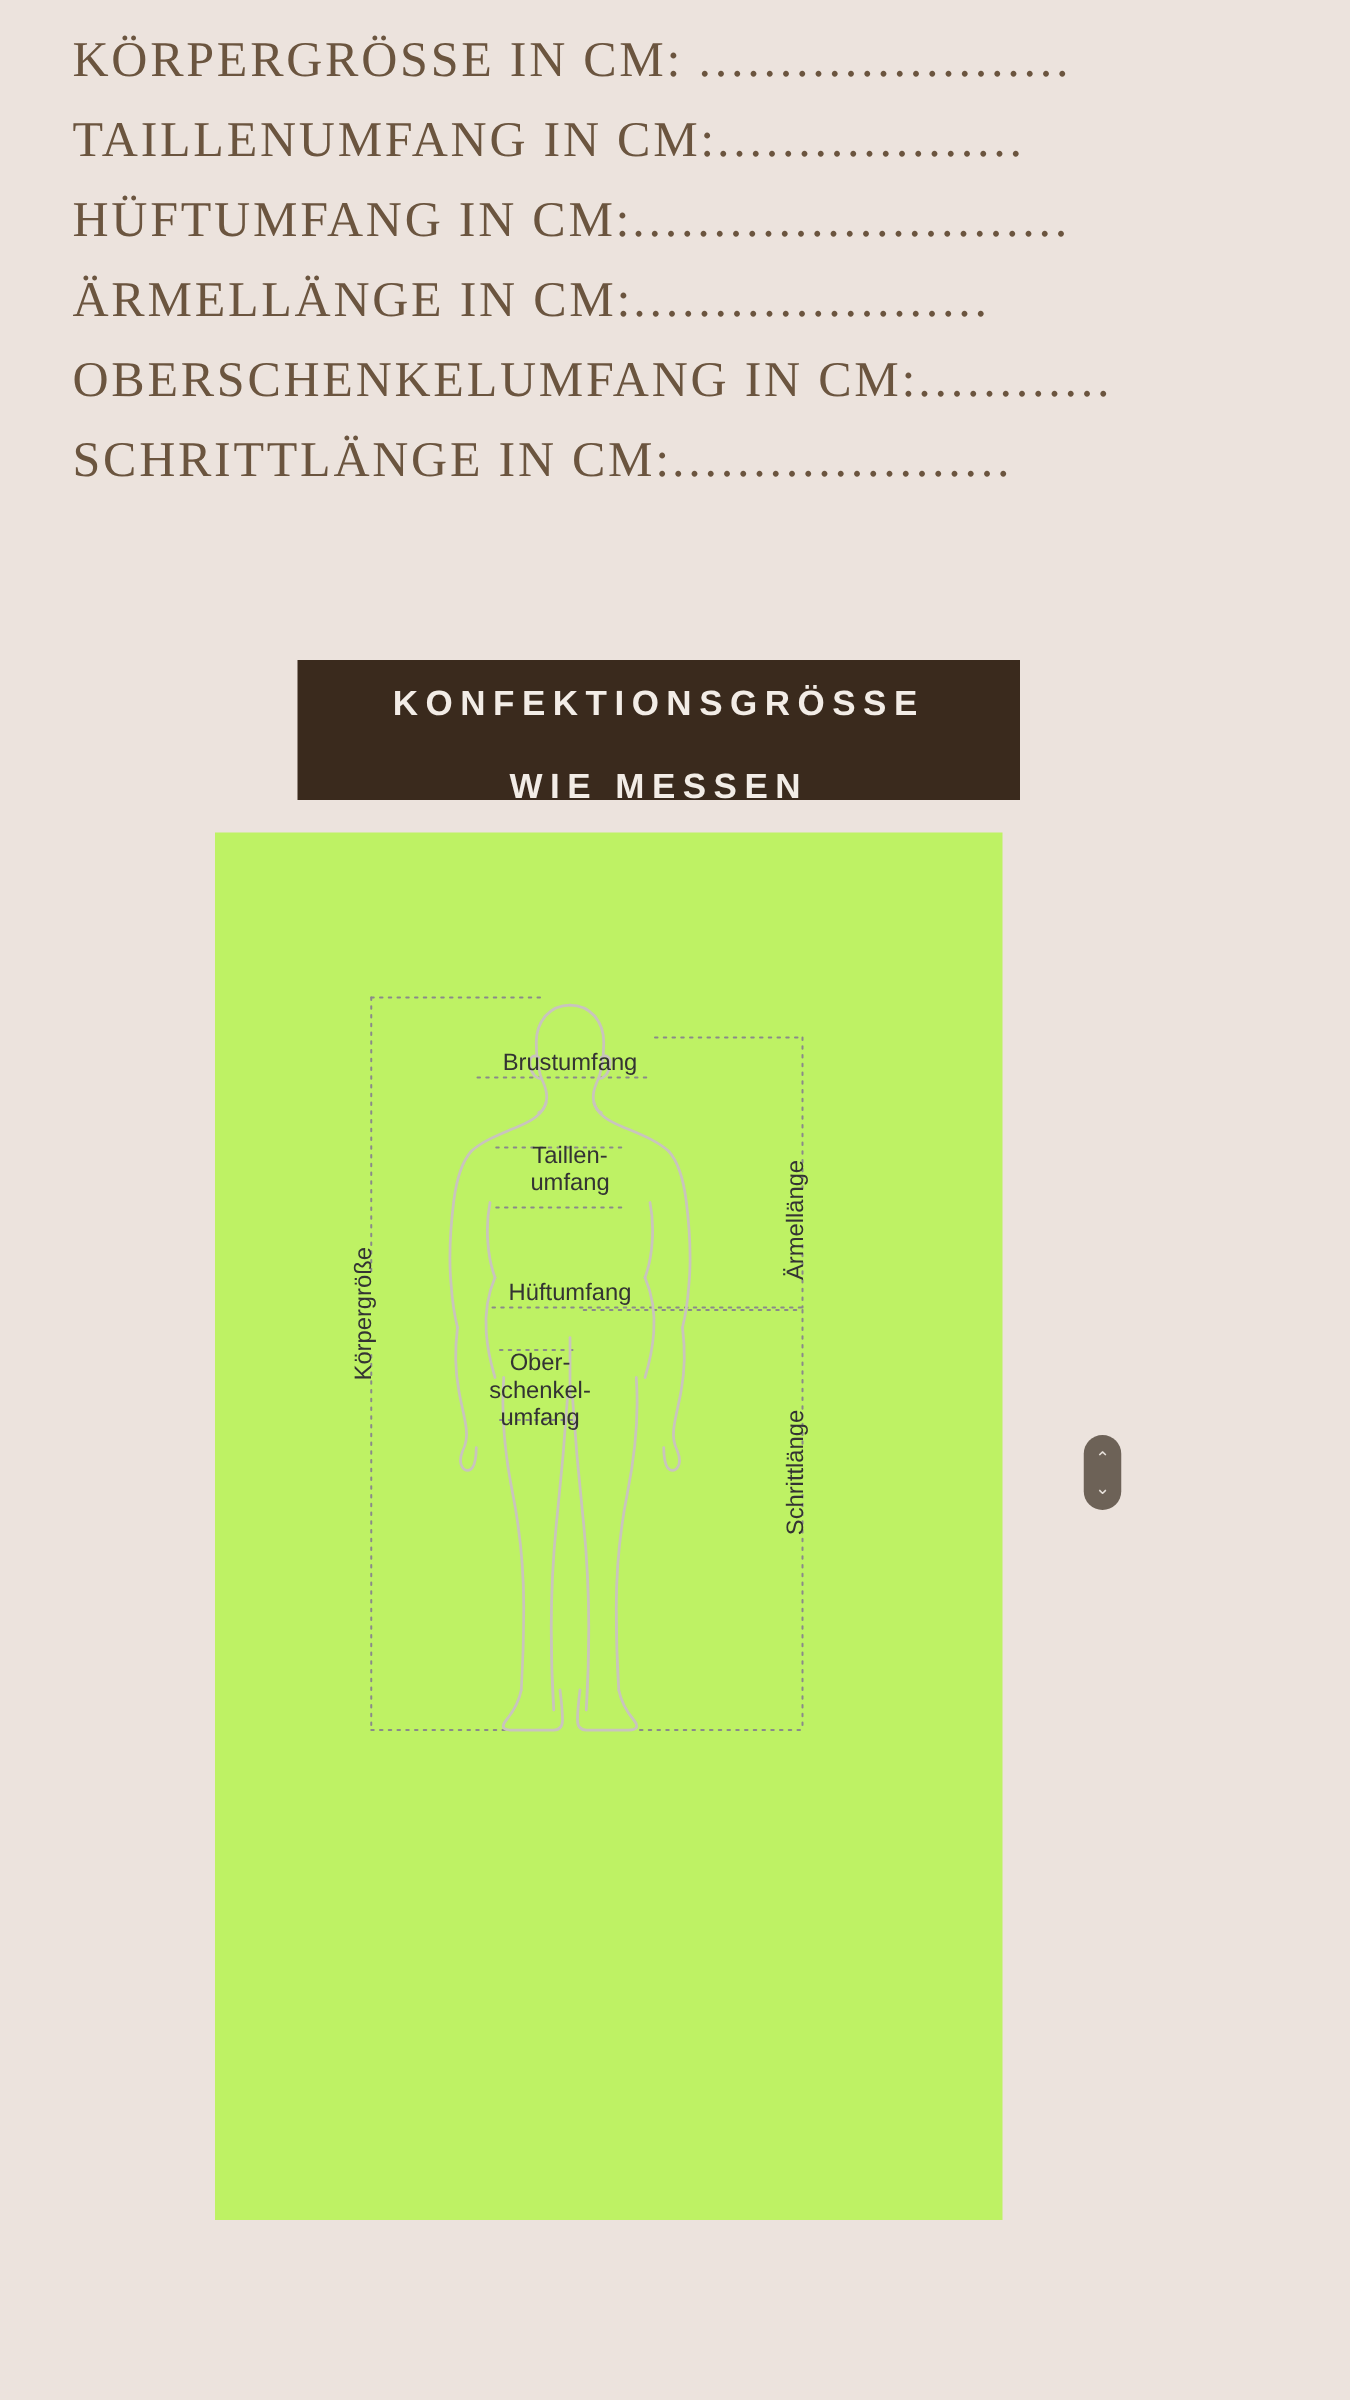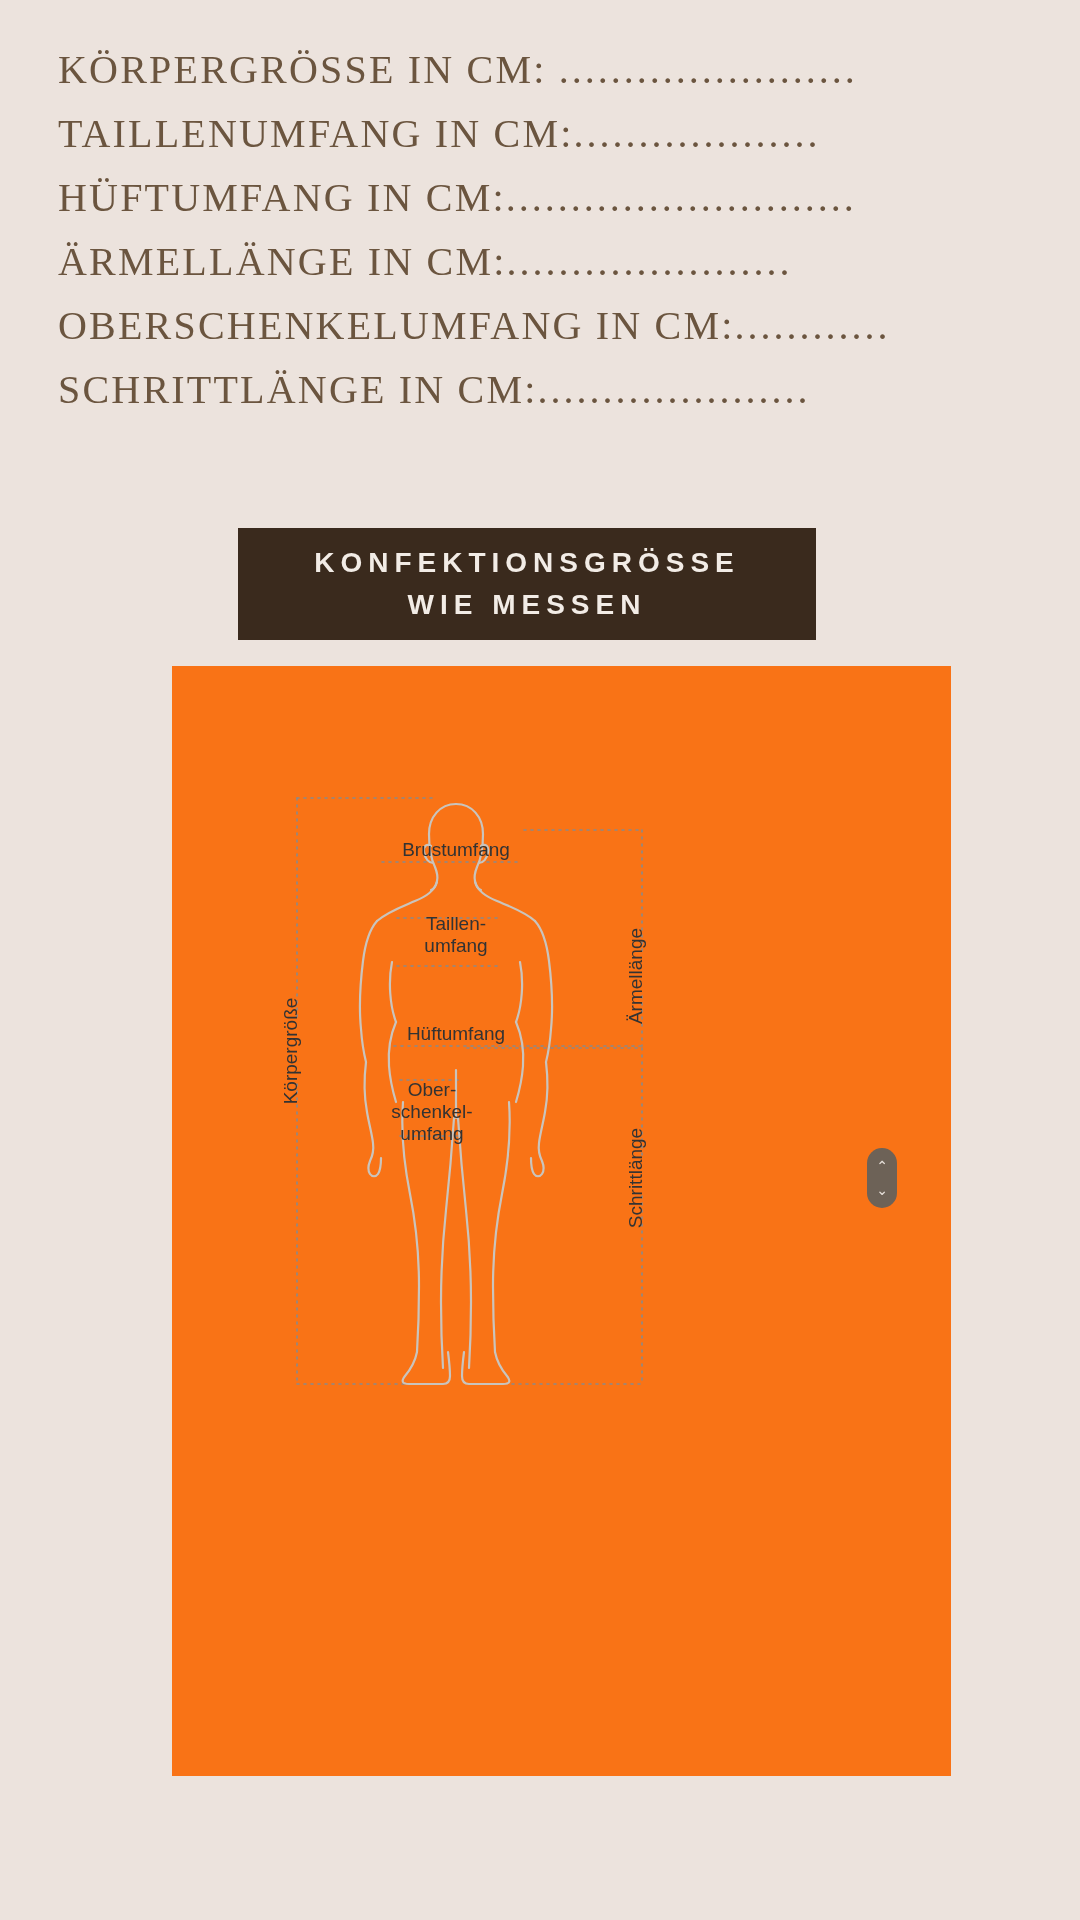--- a/index.html
+++ b/index.html
@@ -15,21 +15,21 @@
   .page {
     position: relative;
     width: 1080px;
     height: 1920px;
     background: #ece3dd;
   }
 
   
   .measure-list {
     position: absolute;
-    top: 38px;
+    top: 16px;
     left: 58px;
     width: 960px;
   }
   .measure-row {
     font-family: "Liberation Serif", serif;
     font-size: 40px;
     letter-spacing: 2.2px;
     color: #6b553f;
     line-height: 64px;
     white-space: nowrap;
@@ -53,30 +53,31 @@
     justify-content: center;
     text-align: center;
   }
   .banner-line {
     color: #f2ece6;
     font-family: "Liberation Sans", sans-serif;
     font-size: 28px;
     font-weight: bold;
     letter-spacing: 6px;
     line-height: 42px;
+    margin-top: 24px;
   }
 
   
   .figure-card {
     position: absolute;
     left: 172px;
     top: 666px;
-    width: 779px;
+    width: 630px;
     height: 1110px;
-    background: #f97316;
+    background: #bef264;
   }
   .figure-card svg { display: block; }
 
   .fig-label {
     font-family: "Liberation Sans", sans-serif;
     font-size: 19px;
     fill: #333333;
   }
   .fig-label-v {
     font-family: "Liberation Sans", sans-serif;

